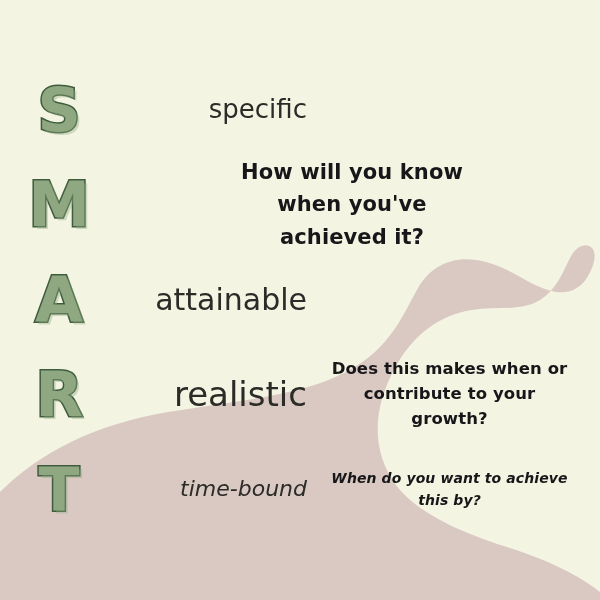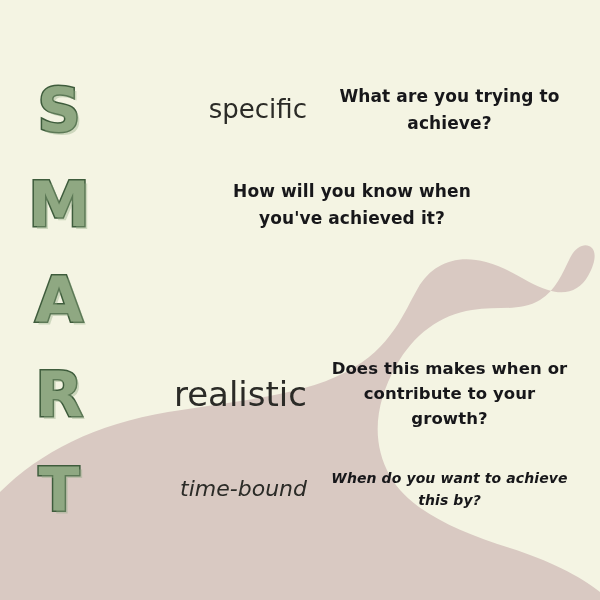--- a/index.html
+++ b/index.html
@@ -106,21 +106,21 @@
     font-size: 17px;
     line-height: 1.55;
     color: #17171A;
     text-align: center;
     letter-spacing: 0.1px;
     max-width: 250px;
   }
 
   
   .row-s  .question { font-size: 17px; }
-  .row-m  .question { font-size: 17px; }
+  .row-m  .question { font-size: 21px; }
   .row-a  .question { font-size: 16.5px; }
   .row-r  .question { font-size: 16.5px; line-height: 1.5; }
   .row-t  .question { font-size: 14px; font-style: italic; }
 
   .row-s .big-letter { font-size: 60px; }
   .row-m .big-letter { font-size: 62px; }
   .row-a .big-letter { font-size: 62px; }
   .row-r .big-letter { font-size: 62px; }
   .row-t .big-letter { font-size: 60px; }
 
@@ -158,38 +158,38 @@
 
   <div id="rows">
 
     <div class="row row-s">
       <div class="letter-cell">
         <span class="big-letter">S</span>
       </div>
       <div class="word-cell">
         <span class="word">specific</span>
       </div>
-      <div class="question-cell">
-        <span class="question">What are you trying to achieve?</span>
-      </div>
     </div>
 
     <div class="row row-m">
       <div class="letter-cell">
         <span class="big-letter">M</span>
       </div>
       <div class="question-cell">
         <span class="question">How will you know when you've achieved it?</span>
       </div>
     </div>
 
     <div class="row row-a">
       <div class="letter-cell">
         <span class="big-letter">A</span>
       </div>
+      <div class="word-cell">
+        <span class="word">attainable</span>
+      </div>
     </div>
 
     <div class="row row-r">
       <div class="letter-cell">
         <span class="big-letter">R</span>
       </div>
       <div class="word-cell">
         <span class="word">realistic</span>
       </div>
       <div class="question-cell">

